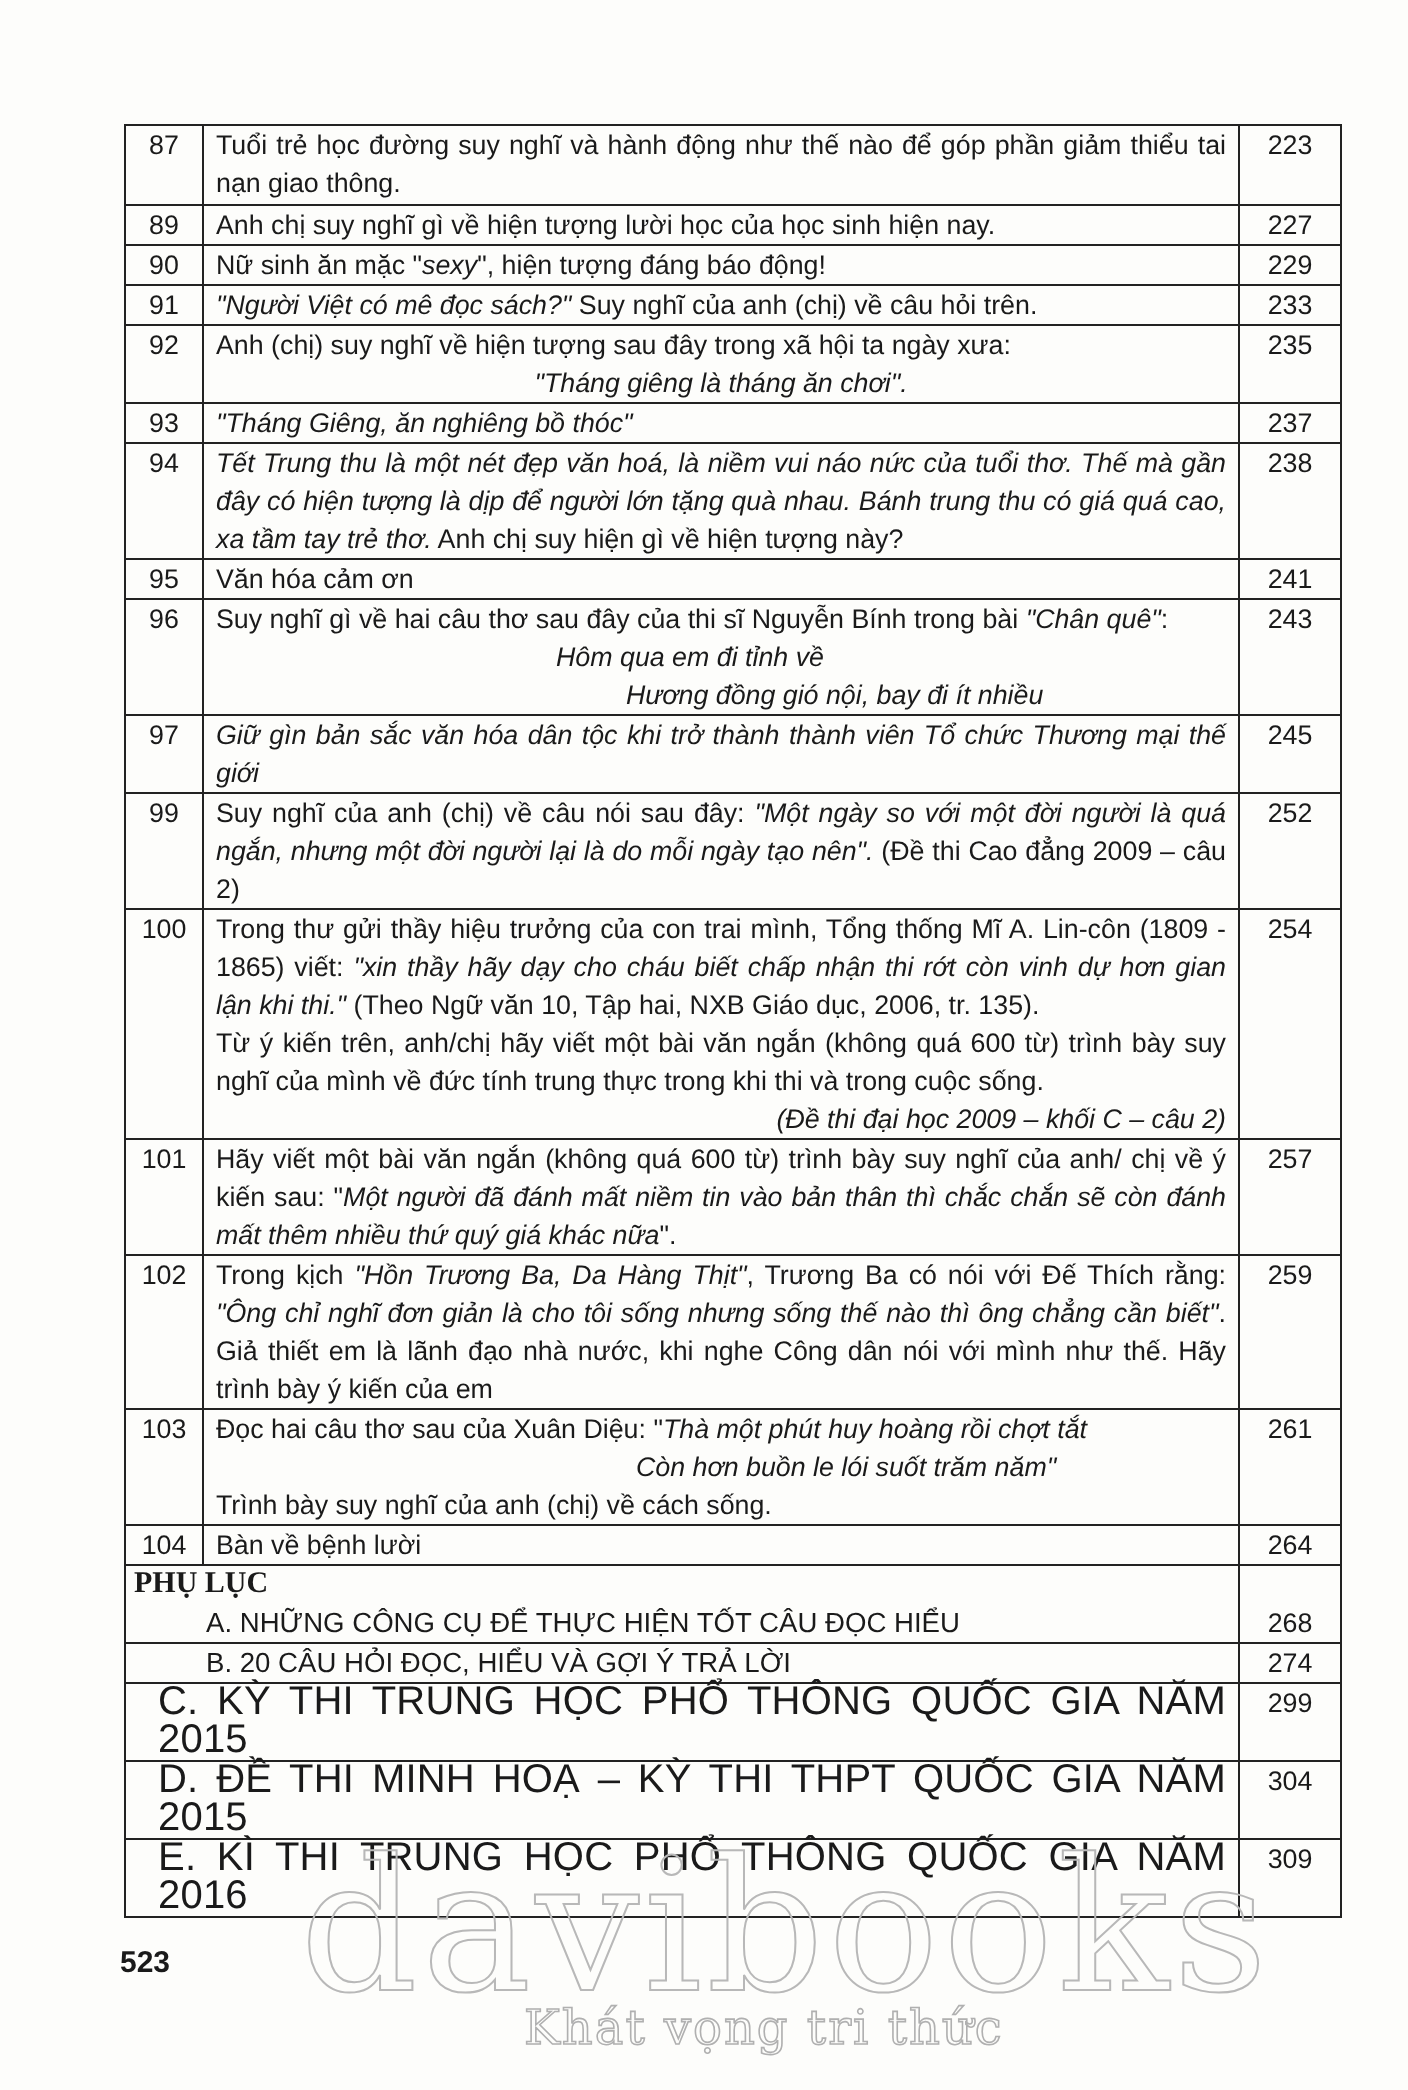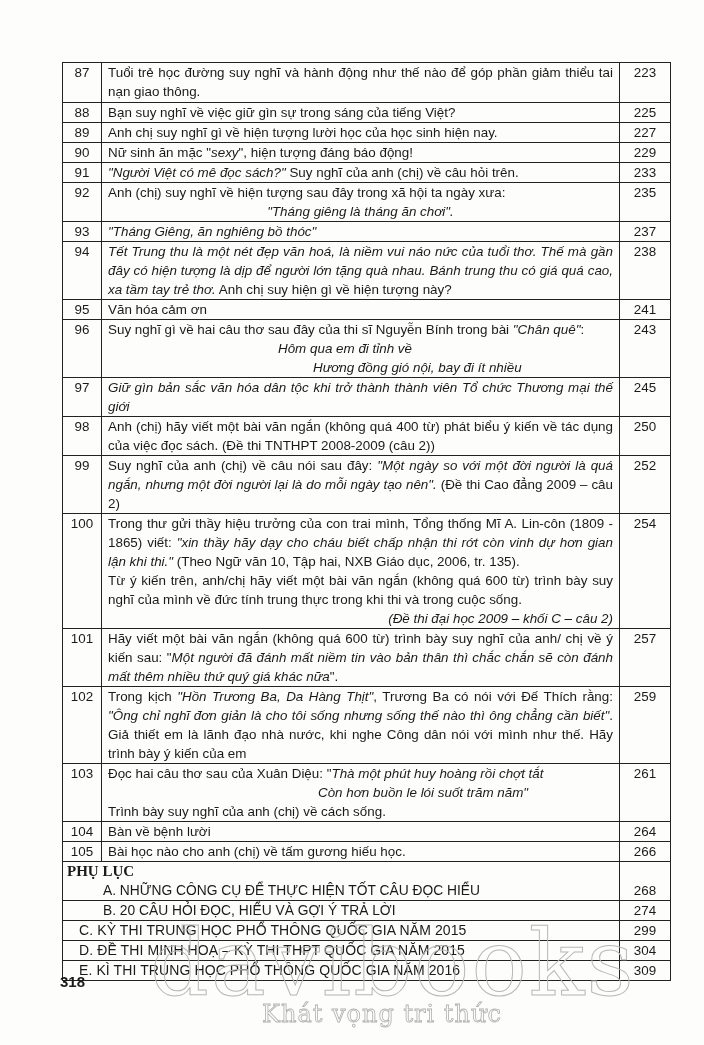--- a/index.html
+++ b/index.html
@@ -18,21 +18,21 @@
   .toc td.num { width: 30px; text-align: center; padding: 0 4px; margin-top: 44px; }
   .toc td.page { width: 42px; text-align: center; padding: 0 4px; }
   .toc td.text { text-align: justify; }
   .it { font-style: italic; }
   .center { text-align: center; display: block; }
   .ind1 { display: block; padding-left: 170px; }
   .ind2 { display: block; padding-left: 205px; }
   .right { display: block; text-align: right; }
   .heading { font-family: "Liberation Serif", serif; font-weight: bold; font-size: 15px; display: block; padding-left: 0; }
   .appx td.text { padding-left: 40px; font-size: 13.8px; }
-  .appx.big td.text { font-size: 14px; letter-spacing: 0.1px; padding-left: 16px; }
+  .appx.big td.text { font-size: 20px; letter-spacing: 0.1px; padding-left: 16px; }
   .page-num {
     position: absolute; left: 60px; top: 973px; font-weight: bold; font-size: 15px;
   }
   .wm1 {
     position: absolute; left: 150px; top: 918px; font-family: "DejaVu Serif", serif;
     font-size: 92px; line-height: 92px; letter-spacing: 2px; color: transparent;
     -webkit-text-stroke: 1px #b8b8b8;
   }
   .wm2 {
     position: absolute; left: 262px; top: 996px; font-family: "DejaVu Serif", serif;
@@ -45,25 +45,20 @@
 
 <table class="toc">
   <tbody>
 
     <tr style="height:40px">
       <td class="num">87</td>
       <td class="text">Tuổi trẻ học đường suy nghĩ và hành động như thế nào để góp phần giảm thiểu tai nạn giao thông.</td>
       <td class="page">223</td>
     </tr>
 
-    <tr>
-      <td class="num">88</td>
-      <td class="text">Bạn suy nghĩ về việc giữ gìn sự trong sáng của tiếng Việt?</td>
-      <td class="page">225</td>
-    </tr>
 
     <tr>
       <td class="num">89</td>
       <td class="text">Anh chị suy nghĩ gì về hiện tượng lười học của học sinh hiện nay.</td>
       <td class="page">227</td>
     </tr>
 
     <tr>
       <td class="num">90</td>
       <td class="text"><span>Nữ sinh ăn mặc "</span><span class="it">sexy</span><span>", hiện tượng đáng báo động!</span></td>
@@ -105,25 +100,20 @@
       <td class="text"><span>Suy nghĩ gì về hai câu thơ sau đây của thi sĩ Nguyễn Bính trong bài </span><span class="it">"Chân quê"</span><span>:</span><span class="it ind1">Hôm qua em đi tỉnh về</span><span class="it ind2">Hương đồng gió nội, bay đi ít nhiều</span></td>
       <td class="page">243</td>
     </tr>
 
     <tr>
       <td class="num">97</td>
       <td class="text it">Giữ gìn bản sắc văn hóa dân tộc khi trở thành thành viên Tổ chức Thương mại thế giới</td>
       <td class="page">245</td>
     </tr>
 
-    <tr>
-      <td class="num">98</td>
-      <td class="text">Anh (chị) hãy viết một bài văn ngắn (không quá 400 từ) phát biểu ý kiến về tác dụng của việc đọc sách. (Đề thi TNTHPT 2008-2009 (câu 2))</td>
-      <td class="page">250</td>
-    </tr>
 
     <tr>
       <td class="num">99</td>
       <td class="text"><span>Suy nghĩ của anh (chị) về câu nói sau đây: </span><span class="it">"Một ngày so với một đời người là quá ngắn, nhưng một đời người lại là do mỗi ngày tạo nên".</span><span> (Đề thi Cao đẳng 2009 – câu 2)</span></td>
       <td class="page">252</td>
     </tr>
 
     <tr>
       <td class="num">100</td>
       <td class="text"><span>Trong thư gửi thầy hiệu trưởng của con trai mình, Tổng thống Mĩ A. Lin-côn (1809 - 1865) viết: </span><span class="it">"xin thầy hãy dạy cho cháu biết chấp nhận thi rớt còn vinh dự hơn gian lận khi thi."</span><span> (Theo Ngữ văn 10, Tập hai, NXB Giáo dục, 2006, tr. 135).</span><span style="display:block">Từ ý kiến trên, anh/chị hãy viết một bài văn ngắn (không quá 600 từ) trình bày suy nghĩ của mình về đức tính trung thực trong khi thi và trong cuộc sống.</span><span class="it right">(Đề thi đại học 2009 – khối C – câu 2)</span></td>
@@ -147,25 +137,20 @@
       <td class="text"><span>Đọc hai câu thơ sau của Xuân Diệu: "</span><span class="it">Thà một phút huy hoàng rồi chợt tắt</span><span class="it" style="display:block;padding-left:210px">Còn hơn buồn le lói suốt trăm năm"</span><span style="display:block">Trình bày suy nghĩ của anh (chị) về cách sống.</span></td>
       <td class="page">261</td>
     </tr>
 
     <tr>
       <td class="num">104</td>
       <td class="text">Bàn về bệnh lười</td>
       <td class="page">264</td>
     </tr>
 
-    <tr>
-      <td class="num">105</td>
-      <td class="text">Bài học nào cho anh (chị) về tấm gương hiếu học.</td>
-      <td class="page">266</td>
-    </tr>
 
     <tr class="appx">
       <td colspan="2" class="text" style="padding-left:4px">
         <span class="heading">PHỤ LỤC</span>
         <span style="display:block;padding-left:36px">A. NHỮNG CÔNG CỤ ĐỂ THỰC HIỆN TỐT CÂU ĐỌC HIỂU</span>
       </td>
       <td class="page" style="vertical-align:bottom">268</td>
     </tr>
     <tr class="appx">
       <td colspan="2" class="text">B. 20 CÂU HỎI ĐỌC, HIỂU VÀ GỢI Ý TRẢ LỜI</td>
@@ -179,15 +164,15 @@
       <td colspan="2" class="text">D. ĐỀ THI MINH HOẠ – KỲ THI THPT QUỐC GIA NĂM 2015</td>
       <td class="page">304</td>
     </tr>
     <tr class="appx big">
       <td colspan="2" class="text">E. KÌ THI TRUNG HỌC PHỔ THÔNG QUỐC GIA NĂM 2016</td>
       <td class="page">309</td>
     </tr>
   </tbody>
 </table>
 
-<div class="page-num">318</div>
+<div class="page-num">523</div>
 <div class="wm1">davibooks</div>
 <div class="wm2">Khát vọng tri thức</div>
 
 </body></html>

